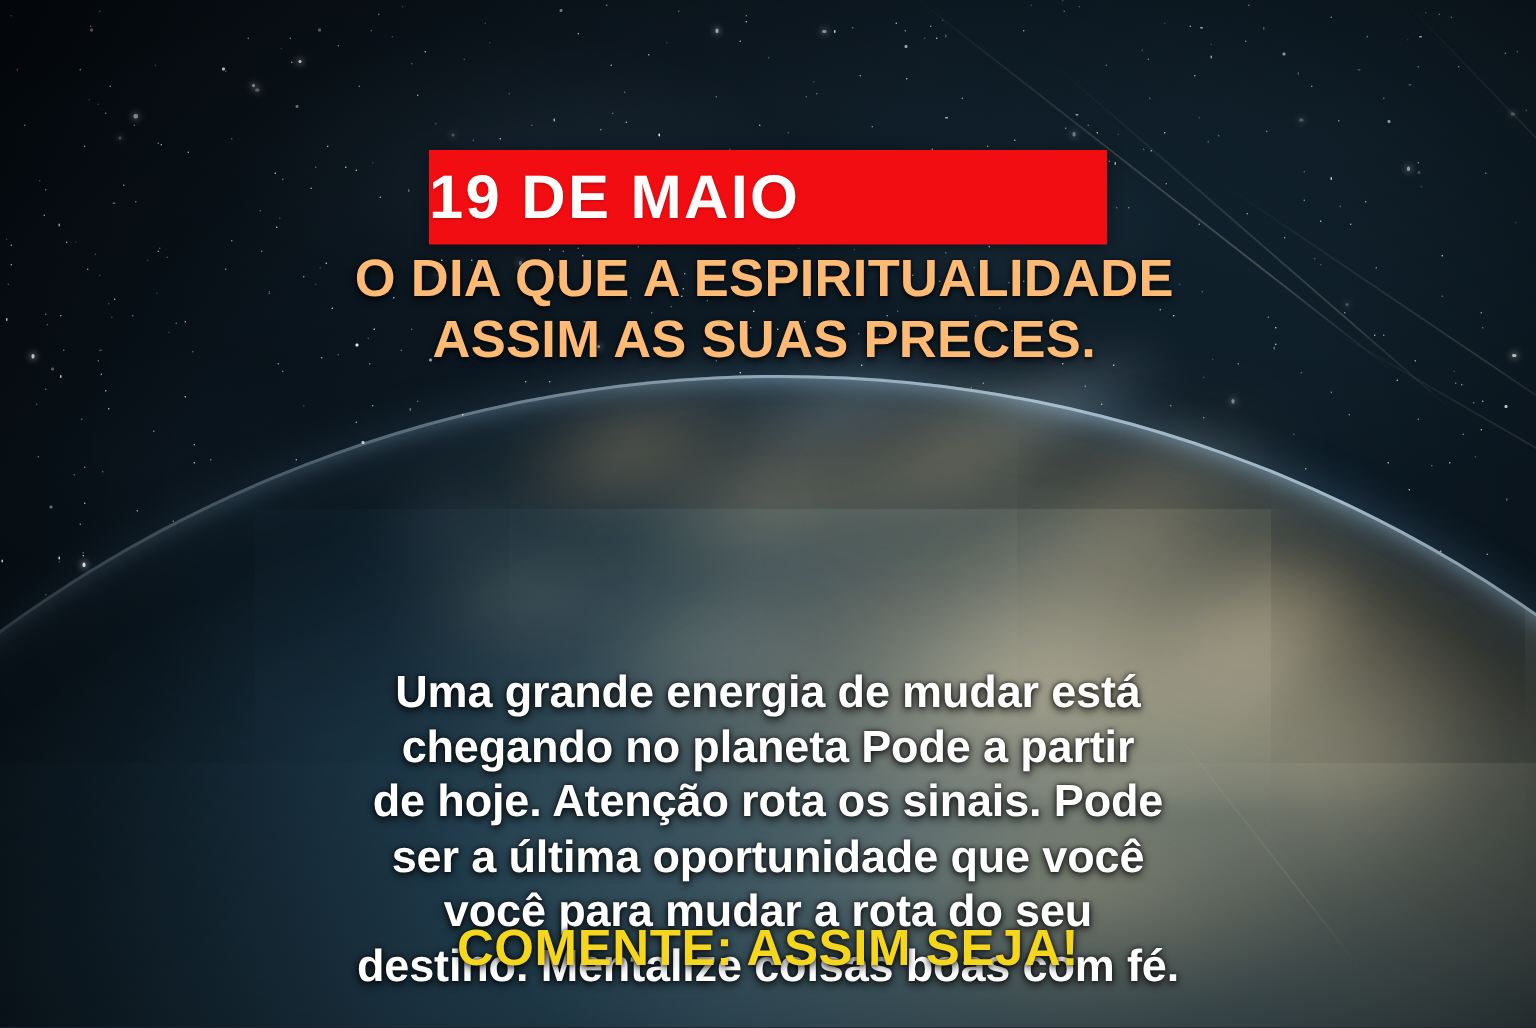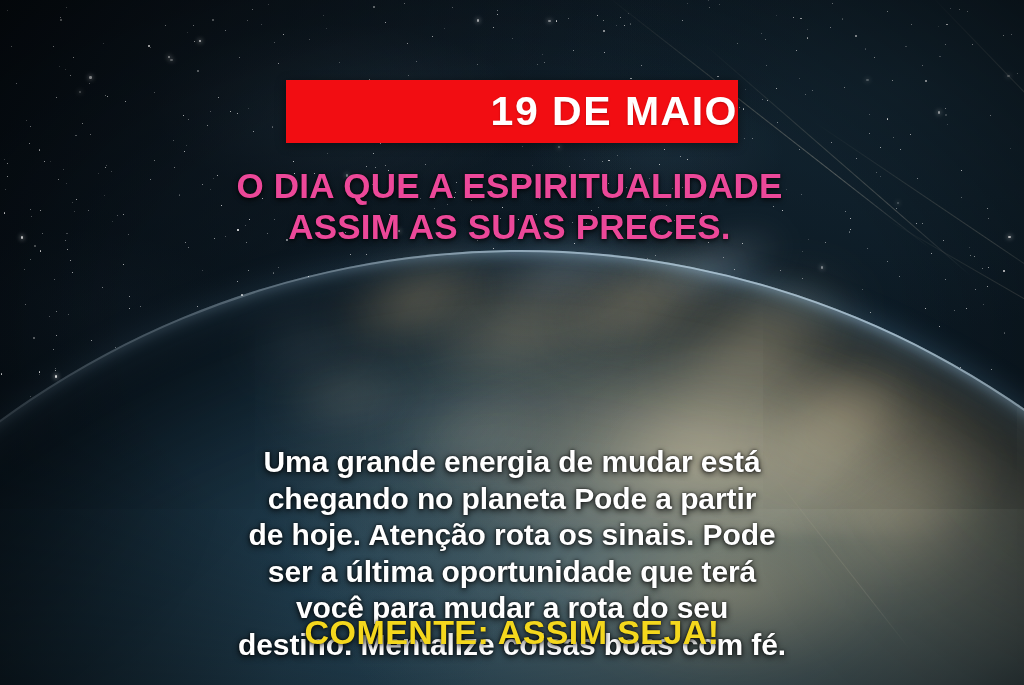--- a/index.html
+++ b/index.html
@@ -134,44 +134,44 @@
   
   .content {
     position: absolute;
     inset: 0;
     text-align: center;
   }
   .date-banner {
     position: absolute;
     left: 50%;
     transform: translateX(-50%);
-    top: 80px;
+    top: 100px;
     width: 452px;
     height: 63px;
     background: #f20d12;
     display: flex;
     align-items: center;
-    justify-content: flex-end;
+    justify-content: flex-start;
     box-shadow: 0 2px 10px rgba(0,0,0,0.45);
   }
   .date-banner-text {
     color: #ffffff;
     font-size: 41px;
     font-weight: bold;
     letter-spacing: 1.5px;
     line-height: 1;
     white-space: nowrap;
     text-shadow: 0 1px 2px rgba(80,0,0,0.35);
   }
   .headline {
     position: absolute;
     left: 0;
     right: 5px;
     top: 166px;
-    color: #ec4899;
+    color: #fdba74;
     font-size: 35px;
     font-weight: bold;
     line-height: 1.17;
     letter-spacing: 0.2px;
     text-shadow: 0 2px 5px rgba(0,0,0,0.75), 0 0 2px rgba(0,0,0,0.6);
     padding: 0 40px;
   }
   .headline .hl-line { display: block; }
 
   .body-copy {
@@ -681,21 +681,21 @@
 
     <div class="headline">
       <span class="hl-line">O DIA QUE A ESPIRITUALIDADE</span>
       <span class="hl-line">ASSIM AS SUAS PRECES.</span>
     </div>
 
     <div class="body-copy">
       <span class="bc-line">Uma grande energia de mudar está</span>
       <span class="bc-line">chegando no planeta Pode a partir</span>
       <span class="bc-line">de hoje. Atenção rota os sinais. Pode</span>
-      <span class="bc-line">ser a última oportunidade que terá</span>
+      <span class="bc-line">ser a última oportunidade que você</span>
       <span class="bc-line">você para mudar a rota do seu</span>
       <span class="bc-line">destino. Mentalize coisas boas com fé.</span>
     </div>
 
     <div class="cta">COMENTE: ASSIM SEJA!</div>
 
   </div>
 </div>
 
 </body></html>

